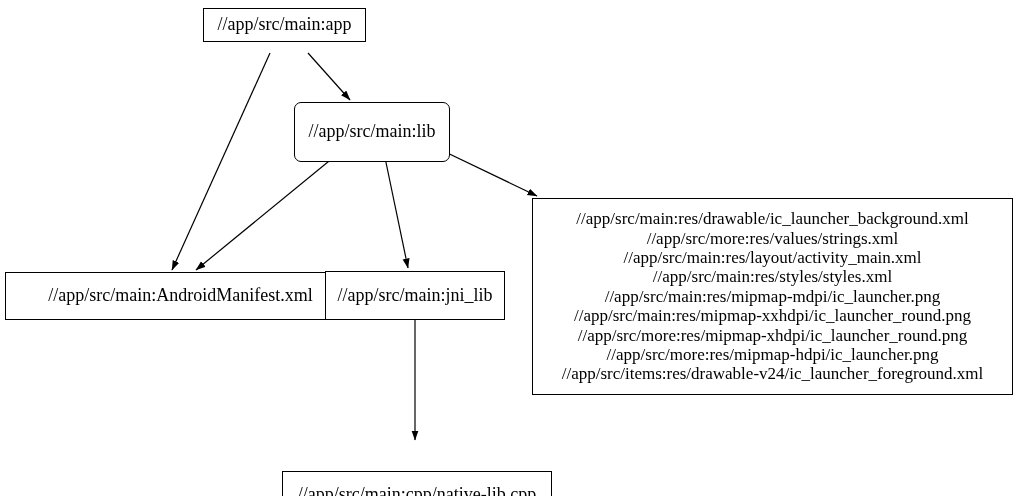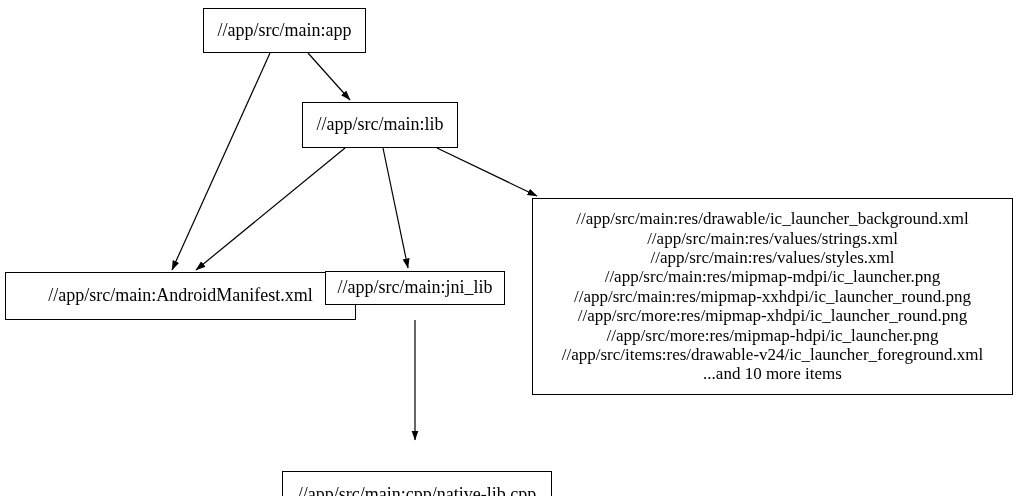--- a/index.html
+++ b/index.html
@@ -40,24 +40,24 @@
     font-size: 18px;
     line-height: 1.1;
     z-index: 2;
     white-space: nowrap;
   }
   .node.multi {
     flex-direction: column;
     font-size: 17px;
     line-height: 19.4px;
   }
-  #node-app        { left: 203px; top: 8px;   width: 163px; height: 45px; }
-  #node-lib        { left: 302px; top: 102px; width: 156px; height: 46px; }
+  #node-app        { left: 203px; top: 8px;   width: 163px; height: 34px; }
+  #node-lib        { left: 294px; top: 102px; width: 156px; height: 60px; border-radius: 7px; }
   #node-manifest   { left: 5px;   top: 272px; width: 351px; height: 48px; }
-  #node-jni-lib    { left: 325px; top: 271px; width: 180px; height: 34px; }
+  #node-jni-lib    { left: 325px; top: 271px; width: 180px; height: 49px; }
   #node-res-group  { left: 532px; top: 198px; width: 481px; height: 197px; text-align: right; }
   #node-native-lib { left: 282px; top: 455px; width: 270px; height: 47px; margin-top: 16px; }
 </style>
 </head>
 <body>
 
 <div class="canvas">
 
   <svg class="edges" width="1018" height="496" viewBox="0 0 1018 496" xmlns="http://www.w3.org/2000/svg">
     <defs>
@@ -84,27 +84,27 @@
   <div class="node" id="node-manifest">
     <span>//app/src/main:AndroidManifest.xml</span>
   </div>
 
   <div class="node" id="node-jni-lib">
     <span>//app/src/main:jni_lib</span>
   </div>
 
   <div class="node multi" id="node-res-group">
     <div>//app/src/main:res/drawable/ic_launcher_background.xml</div>
-    <div>//app/src/main:res/values/strings.xml</div>
-    <div>//app/src/main:res/values/styles.xml</div>
+    <div>//app/src/more:res/values/strings.xml</div>
+    <div>//app/src/main:res/layout/activity_main.xml</div>
+    <div>//app/src/main:res/styles/styles.xml</div>
     <div>//app/src/main:res/mipmap-mdpi/ic_launcher.png</div>
     <div>//app/src/main:res/mipmap-xxhdpi/ic_launcher_round.png</div>
     <div>//app/src/more:res/mipmap-xhdpi/ic_launcher_round.png</div>
     <div>//app/src/more:res/mipmap-hdpi/ic_launcher.png</div>
     <div>//app/src/items:res/drawable-v24/ic_launcher_foreground.xml</div>
-    <div>...and 10 more items</div>
   </div>
 
   <div class="node" id="node-native-lib">
     <span>//app/src/main:cpp/native-lib.cpp</span>
   </div>
 
 </div>
 
 </body></html>

